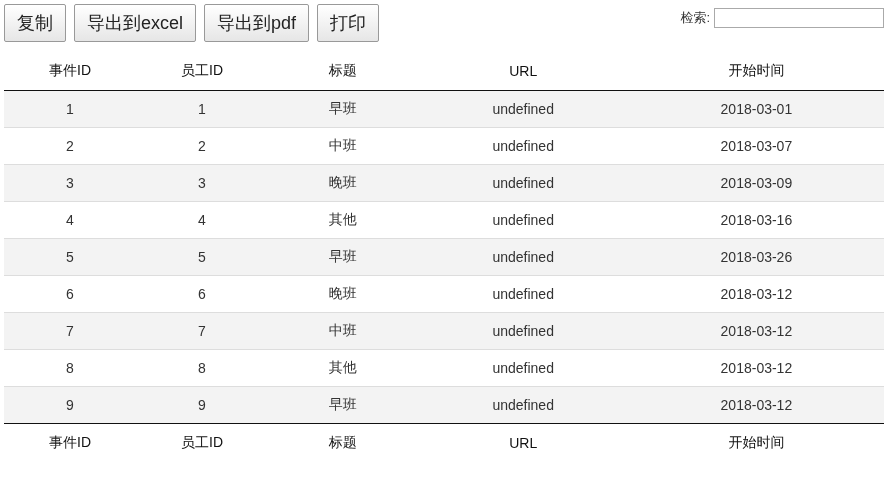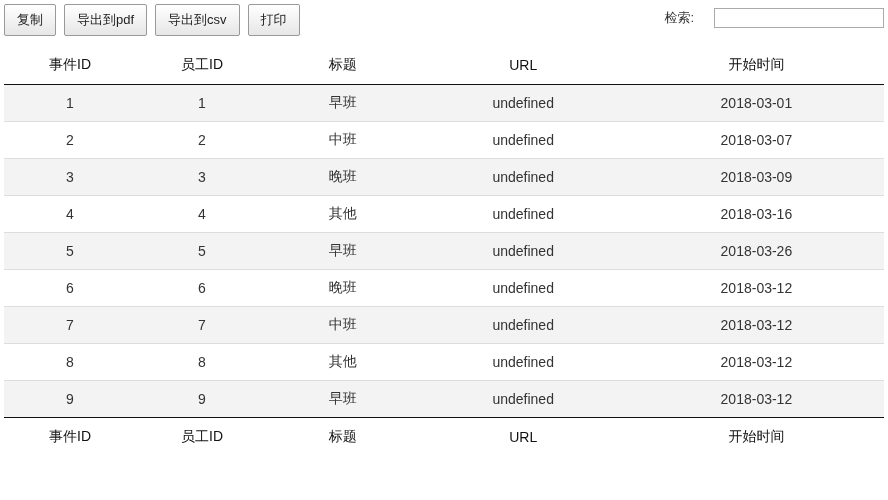--- a/index.html
+++ b/index.html
@@ -17,29 +17,29 @@
     justify-content: space-between;
     align-items: flex-start;
     margin-bottom: 10px;
   }
   .btn-row { display: flex; gap: 8px; }
   .dt-btn {
     border: 1px solid #999;
     background: linear-gradient(#fff,#e6e6e6);
     color: #222;
     padding: 6px 12px;
-    font-size: 13px;
+    font-size: 18px;
     font-family: inherit;
     cursor: pointer;
     border-radius: 2px;
   }
   .search-wrap {
     display: flex;
     align-items: center;
-    gap: 20px;
+    gap: 4px;
     font-size: 13px;
     padding-top: 4px;
     margin-left: 9px;
   }
   .search-wrap input {
     border: 1px solid #aaa;
     height: 20px;
     width: 170px;
     font-size: 13px;
     padding: 1px 4px;
@@ -72,22 +72,22 @@
   col.c2 { width: 17%; }
   col.c3 { width: 24%; }
   col.c4 { width: 29%; }
 </style>
 </head>
 <body>
 
 <div class="top-row">
   <div class="btn-row" id="btn-row">
       <button class="dt-btn">复制</button>
+      <button class="dt-btn">导出到excel</button>
       <button class="dt-btn">导出到pdf</button>
-      <button class="dt-btn">导出到csv</button>
       <button class="dt-btn">打印</button>
     </div>
   <label class="search-wrap">
     <span>检索:</span>
     <input type="search" value="" style="">
   </label>
 </div>
 
 <table class="dataTable">
   <colgroup>

